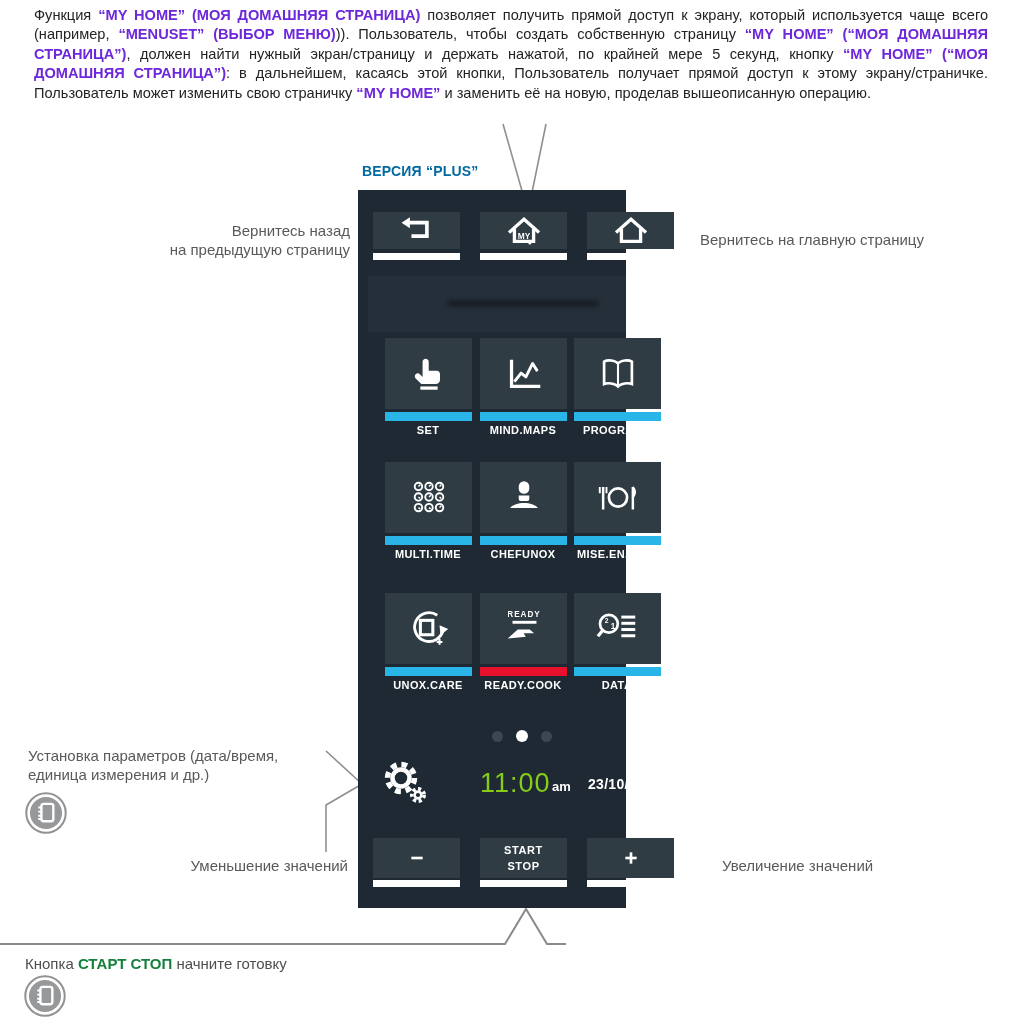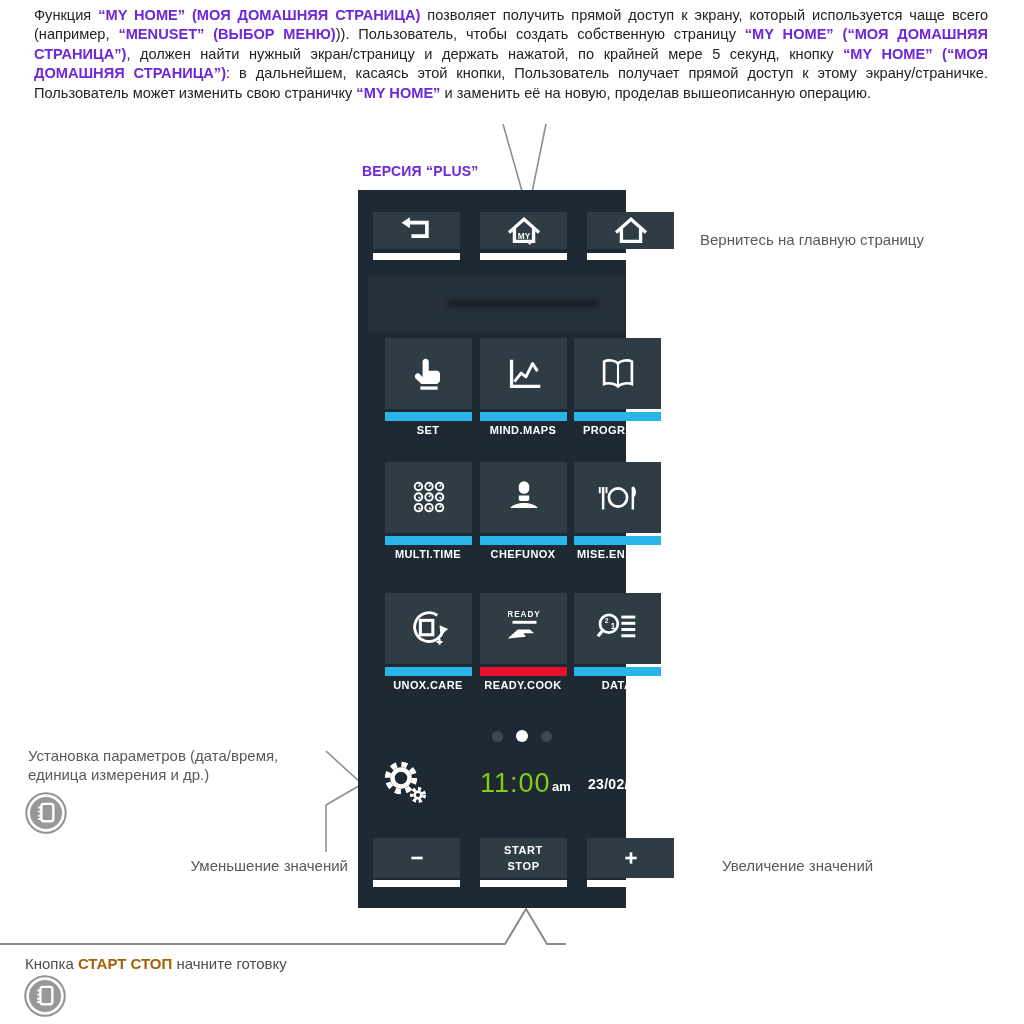--- a/index.html
+++ b/index.html
@@ -1,59 +1,63 @@
 <!DOCTYPE html>
 <html><head>
 <meta charset="utf-8">
 <style>
   html,body{margin:0;padding:0;}
   body{width:1024px;height:1024px;background:#fff;font-family:"Liberation Sans","DejaVu Sans",sans-serif;}
   .stage{position:relative;width:1024px;height:1024px;overflow:hidden;background:#fff;}
   .intro{position:absolute;left:34px;top:6px;width:954px;margin:0;font-size:14.6px;line-height:19.4px;color:#232323;text-align:justify;}
   .intro b{font-weight:700;color:#6d28d9;}
-  .version{position:absolute;left:362px;top:163px;font-size:14px;font-weight:700;letter-spacing:.2px;color:#6d28d9;}
+  .version{position:absolute;left:362px;top:163px;font-size:14px;font-weight:700;letter-spacing:.2px;color:#0369a1;}
   .lbl{position:absolute;color:#58595b;font-size:15px;line-height:19px;}
   .lines{position:absolute;left:0;top:0;pointer-events:none;}
   .panel{position:absolute;left:358px;top:190px;width:268px;height:718px;background:#1e2933;}
   .pbtn{position:absolute;width:87px;height:37px;background:#2f3c43;border:none;padding:0;margin:0;display:flex;align-items:center;justify-content:center;cursor:pointer;}
   .wbar{position:absolute;width:87px;height:7px;background:#fff;}
   .ghost{position:absolute;left:10px;top:86px;width:308px;height:56px;background:rgba(255,255,255,.03);}
   .smudge{position:absolute;left:80px;top:25px;width:150px;height:5px;background:rgba(0,0,0,.45);filter:blur(2px);}
   .tile{position:absolute;width:87px;height:71px;background:#2f3c43;display:flex;align-items:center;justify-content:center;cursor:pointer;}
   .cbar{position:absolute;width:87px;height:9px;}
   .tlabel{position:absolute;width:120px;text-align:center;color:#fff;font-size:11px;font-weight:700;letter-spacing:.4px;}
   .dots{position:absolute;left:128px;top:539px;width:72px;height:14px;display:flex;align-items:center;justify-content:center;gap:13px;}
   .dot{width:11px;height:11px;border-radius:50%;background:#3b4751;display:inline-block;}
   .dot.active{width:12px;height:12px;background:#fff;}
   .time{position:absolute;left:122px;top:578px;width:70px;color:#84cc16;font-size:27px;font-weight:500;letter-spacing:1px;line-height:30px;text-align:center;}
   .mer{position:absolute;left:194px;top:589px;color:#fff;font-size:13px;font-weight:700;}
   .date{position:absolute;left:230px;top:586px;color:#fff;font-size:14px;font-weight:700;letter-spacing:.3px;}
   .bbtn{position:absolute;width:87px;height:40px;background:#2f3c43;border:none;padding:12px;margin:0;display:flex;flex-direction:column;align-items:center;justify-content:center;cursor:pointer;}
   .ss-txt{color:#fff;font-size:11px;font-weight:700;letter-spacing:.6px;line-height:12px;}
   .ss-bar{width:47px;height:6px;margin:2px 0;}
   .note{position:absolute;left:25px;top:955px;font-size:15px;color:#4e4e50;}
-  .note b{color:#a16207;}
+  .note b{color:#15803d;}
   .micon{position:absolute;}
 </style>
 </head>
 <body>
 
 <div class="stage">
 
   <p class="intro"><span>Функция </span><b>“MY HOME” (МОЯ ДОМАШНЯЯ СТРАНИЦА)</b><span> позволяет получить прямой доступ к экрану, который используется чаще всего (например, </span><b>“MENUSET” (ВЫБОР МЕНЮ)</b><span>)). Пользователь, чтобы создать собственную страницу </span><b>“MY HOME” (“МОЯ ДОМАШНЯЯ СТРАНИЦА”)</b><span>, должен найти нужный экран/страницу и держать нажатой, по крайней мере 5 секунд, кнопку </span><b>“MY HOME” (“МОЯ ДОМАШНЯЯ СТРАНИЦА”)</b><span>: в дальнейшем, касаясь этой кнопки, Пользователь получает прямой доступ к этому экрану/страничке. Пользователь может изменить свою страничку </span><b>“MY HOME”</b><span> и заменить её на новую, проделав вышеописанную операцию.</span></p>
 
   <div class="version">ВЕРСИЯ “PLUS”</div>
 
   <svg class="lines" width="1024" height="1024" viewBox="0 0 1024 1024">
     <line x1="503" y1="124" x2="528" y2="212" stroke="#8f8f8f" stroke-width="1.6"></line>
     <line x1="546" y1="124" x2="528" y2="212" stroke="#8f8f8f" stroke-width="1.6"></line>
     <polyline points="326,751 362,784 326,805 326,852" fill="none" stroke="#8f8f8f" stroke-width="1.6"></polyline>
     <polyline points="0,944 505,944 526,909 547,944 566,944" fill="none" stroke="#8a8a8a" stroke-width="2"></polyline>
   </svg>
 
+  <div class="lbl" style="left:100px;top:221px;width:250px;text-align:right;">
+    <span>Вернитесь назад</span><br>
+    <span>на предыдущую страницу</span>
+  </div>
   <div class="lbl" style="left:28px;top:746px;">
     <span>Установка параметров (дата/время,</span><br>
     <span>единица измерения и др.)</span>
   </div>
   <div class="lbl" style="left:700px;top:230px;">Вернитесь на главную страницу</div>
   <div class="lbl" style="left:148px;top:856px;width:200px;text-align:right;">Уменьшение значений</div>
   <div class="lbl" style="left:722px;top:856px;">Увеличение значений</div>
 
   <svg class="micon" style="left:24px;top:791px;" width="44" height="44" viewBox="0 0 48 48">
     <circle cx="24" cy="24" r="21.5" fill="none" stroke="#919193" stroke-width="2.2"></circle>
@@ -203,21 +207,21 @@
     <svg style="position:absolute;left:24px;top:570px;" width="46" height="44" viewBox="0 0 46 44">
       <g stroke="#fff" fill="none">
         <circle cx="19" cy="18" r="13.5" stroke-width="5.5" stroke-dasharray="5.8 4.8"></circle>
         <circle cx="19" cy="18" r="8.5" stroke-width="4.5"></circle>
         <circle cx="36" cy="35" r="6.2" stroke-width="3.6" stroke-dasharray="3.1 2.6"></circle>
         <circle cx="36" cy="35" r="3.4" stroke-width="2.6"></circle>
       </g>
     </svg>
     <div class="time">11:00</div>
     <div class="mer">am</div>
-    <div class="date">23/02/2014</div>
+    <div class="date">23/10/2014</div>
 
     <button class="bbtn" style="left:15px;top:648px;">
       <svg width="34" height="34" viewBox="0 0 34 34">
         <rect x="5" y="14.2" width="24" height="5.6" fill="#fff"></rect>
       </svg>
     </button>
     <button class="bbtn" style="left:122px;top:648px;">
       <span class="ss-txt">START</span>
       <span class="ss-bar" style="background: rgb(232, 17, 45);"></span>
       <span class="ss-txt">STOP</span>

